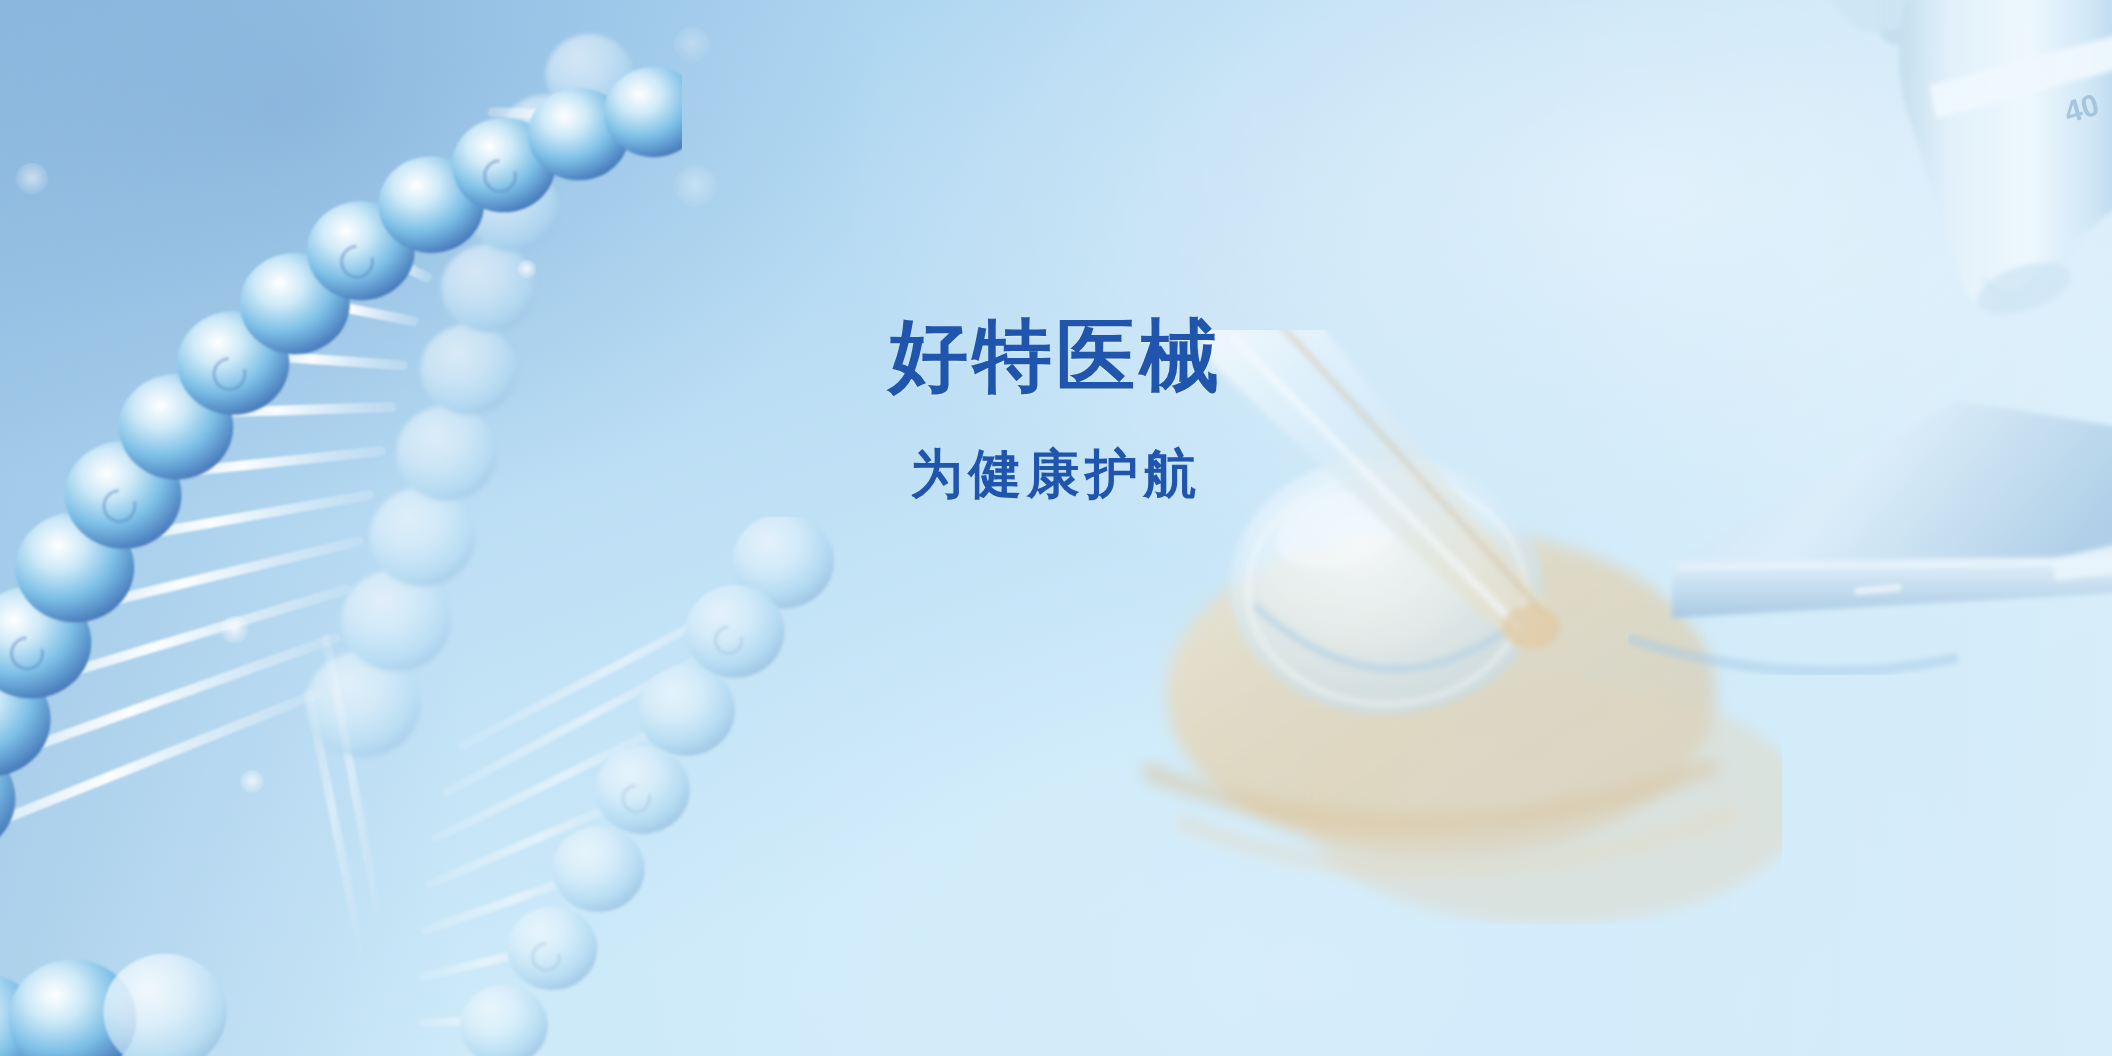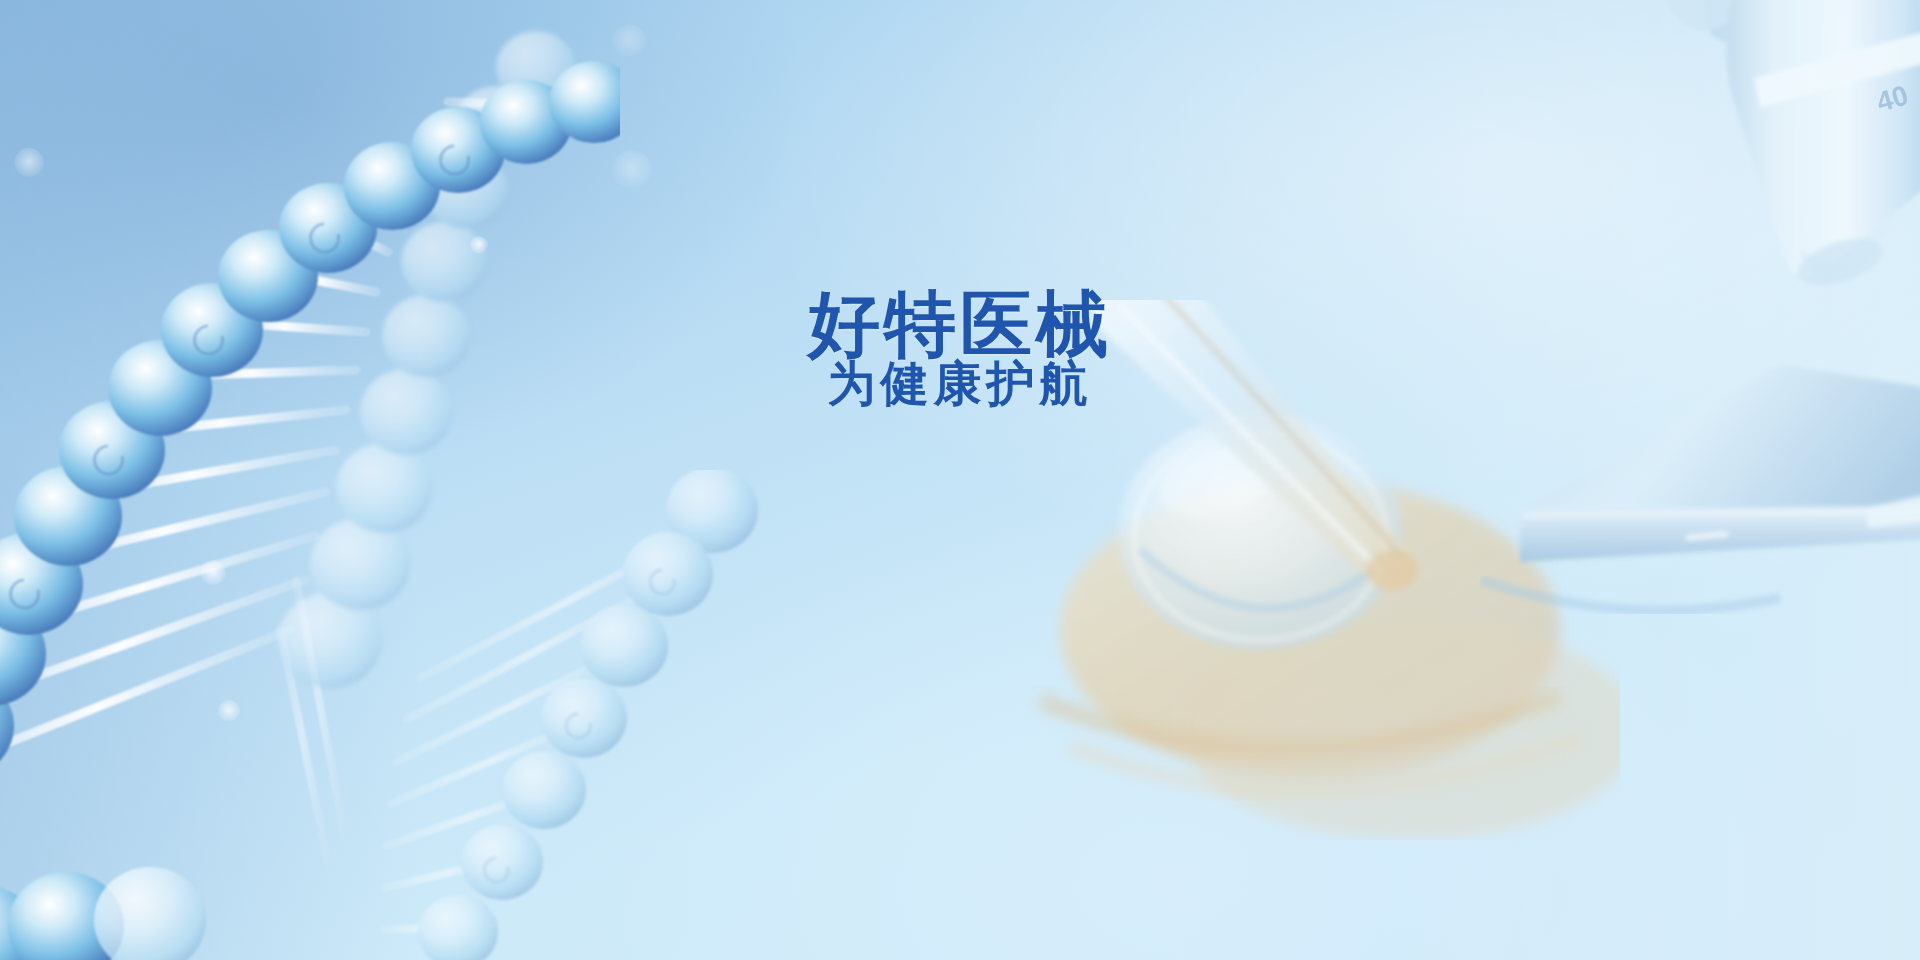--- a/index.html
+++ b/index.html
@@ -54,20 +54,21 @@
     font-size:72px;line-height:1;font-weight:700;letter-spacing:4px;
     color:#1f55ac;
     text-shadow:0 1px 2px rgba(255,255,255,.35);
   }
   .subtitle{
     margin-top:44px;
     font-size:46px;line-height:1;font-weight:400;letter-spacing:5px;
     color:#2359ad;
   }
   .tagline{
+    margin-top:48px;
     font-size:48px;line-height:1;font-weight:700;letter-spacing:5px;
     color:#1f55ac;
   }
 
   
   .wash-right{
     position:absolute;right:0;top:0;width:980px;height:960px;
     background:linear-gradient(90deg, rgba(205,233,250,0) 0%, rgba(205,233,250,.18) 40%, rgba(205,233,250,.10) 100%);
   }
 </style>

